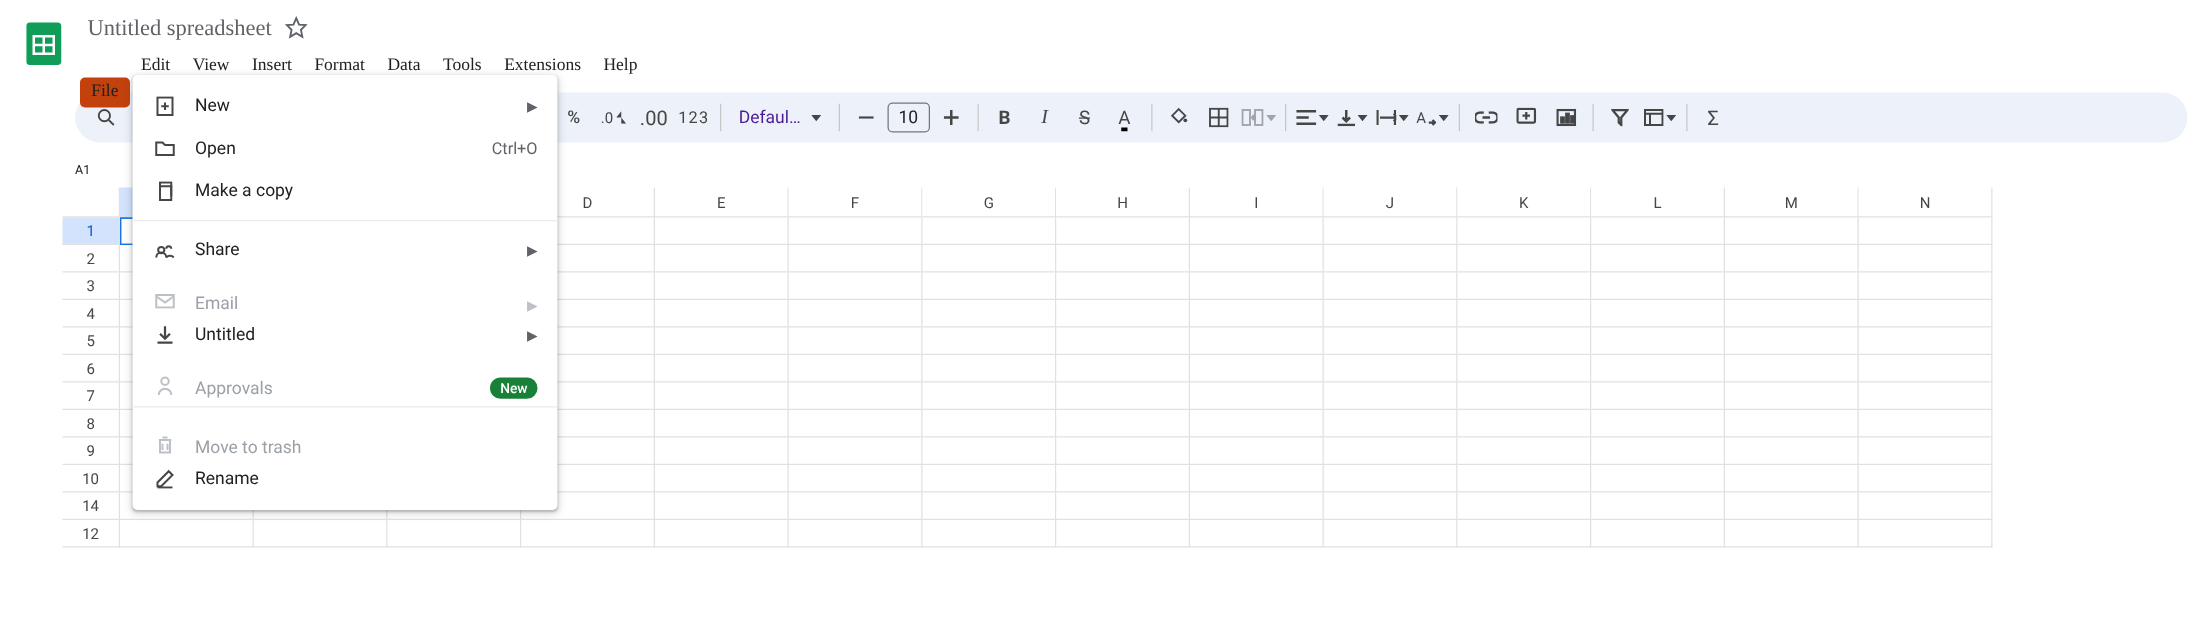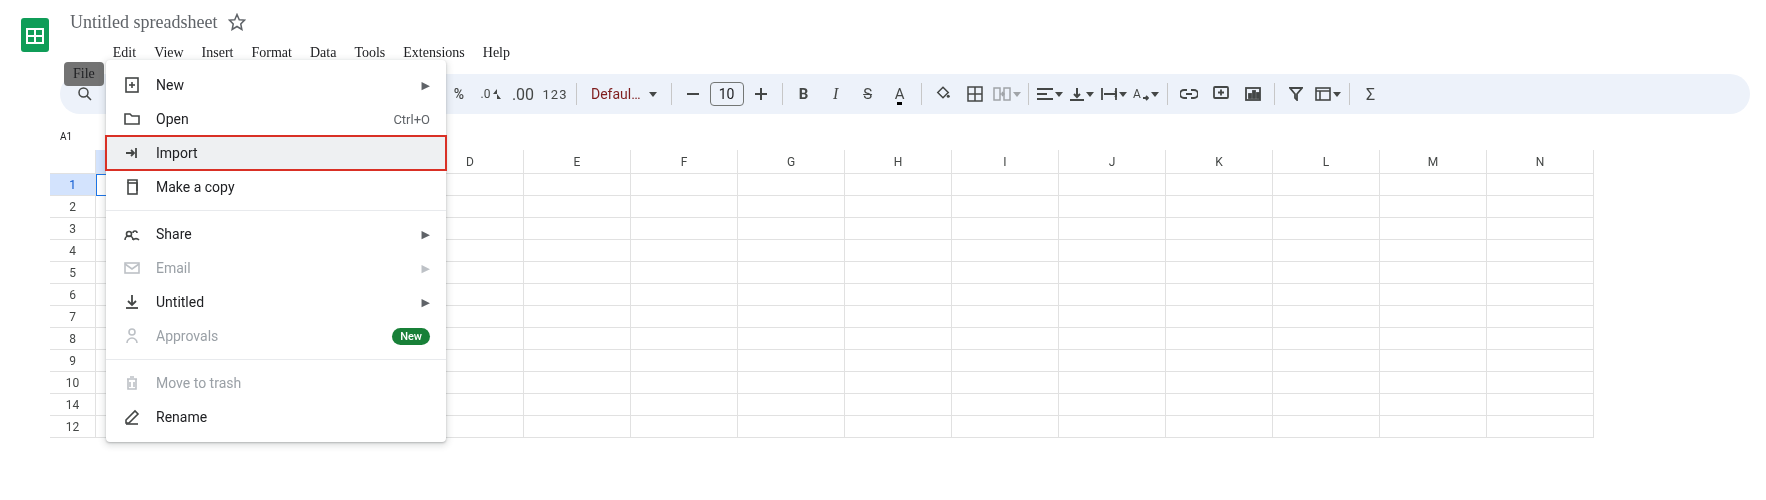--- a/index.html
+++ b/index.html
@@ -8,29 +8,29 @@
   
   .header { display: flex; align-items: flex-start; padding: 8px 16px 0 16px; }
   .logo { width: 40px; height: 40px; margin-top: 6px; display: flex; align-items: center; justify-content: center; }
   .logo svg { display: block; }
   .title-area { margin-left: 8px; flex: 1; font-family: Liberation Serif, serif; }
   .title-row { display: flex; align-items: center; height: 28px; }
   .doc-title { font-size: 18px; color: #5f6368; padding: 0 6px; }
   .star-btn { width: 28px; height: 28px; display:flex; align-items:center; justify-content:center; border-radius:50%; cursor:pointer; color:#5f6368;}
   .menubar { display: flex; align-items: center; height: 30px; margin-top: 2px; }
   .menubar-item { padding: 4px 9px; border-radius: 4px; cursor: pointer; font-size: 14px; color:#202124;}
-  .menubar-item.active { background: #737373; margin-top: 42px; }
+  .menubar-item.active { background: #c2410c; margin-top: 42px; }
 
   
   .toolbar { margin: 6px 16px 8px 60px; background: #edf2fa; border-radius: 24px; height: 40px; display:flex; align-items:center; padding: 0 10px; gap: 2px; overflow: hidden; }
   .tbtn { min-width: 30px; height: 30px; display:flex; align-items:center; justify-content:center; border-radius:4px; cursor:pointer; color:#444746;}
   .tbtn svg { display:block; }
   .tsep { width: 1px; height: 22px; background: #c7c7c7; margin: 0 4px; }
   .fontbox { display:flex; align-items:center; height:28px; padding:0 8px; gap:6px; cursor:pointer; }
-  .font-name { font-size:14px; color:#7f1d1d; max-width:60px; overflow:hidden; text-overflow:ellipsis; white-space:nowrap;}
+  .font-name { font-size:14px; color:#4c1d95; max-width:60px; overflow:hidden; text-overflow:ellipsis; white-space:nowrap;}
   .size-box { width: 34px; height: 24px; border:1px solid #747775; border-radius:4px; display:flex; align-items:center; justify-content:center; font-size:14px;}
   .caret { margin-left:2px; }
   .dropdown-combo { display:flex; align-items:center; }
 
   
   .fx-row { display:flex; align-items:center; padding: 0 0 0 50px; height: 28px; }
   .name-box { width: 56px; height: 22px; padding-left:10px; font-size:10px; color:#202124; display:flex; align-items:center;}
 
   
   .grid-area { position: relative; display:flex; margin-left: 50px; }
@@ -42,21 +42,21 @@
   .row-h { width:46px; height:22px; border:1px solid #e1e1e1; border-left:none; border-top:none; display:flex; align-items:center; justify-content:center; font-size:12px; color:#444746;}
   .row-h.sel { background:#d3e3fd; color:#0b57d0;}
   .cells { position:relative; }
   .cell-row { display:flex; }
   .cell { width:107px; height:22px; border:1px solid #e1e1e1; border-left:none; border-top:none; }
   .cell.sel { border:1px solid #1a73e8; outline:1px solid #1a73e8; outline-offset:-1px;}
 
   
   .dropdown { position:absolute; top:60px; left:106px; width:340px; background:#fff; border-radius:4px; box-shadow:0 2px 6px 2px rgba(60,64,67,.15), 0 1px 2px rgba(60,64,67,.3); padding:8px 0; z-index:100;}
   .menu-item { display:flex; align-items:center; height:34px; padding:0 16px; cursor:pointer; gap:14px; position:relative;}
-  .menu-item.disabled { color:#9aa0a6; cursor:default;}
+  .menu-item.disabled { color:#9aa0a6; cursor:default;align-items:flex-end;}
   .menu-item.highlighted { background:#eef0f2; outline: 2px solid #d93025; outline-offset: -1px;}
   .menu-icon { width:20px; height:20px; display:flex; align-items:center; justify-content:center; color:#444746;}
   .menu-item.disabled .menu-icon { color:#bdc1c6;}
   .menu-label { flex:1; font-size:14px;}
   .menu-shortcut { font-size:13px; color:#5f6368;}
   .menu-arrow { color:#5f6368; font-size:11px;}
   .menu-sep { height:1px; background:#e8eaed; margin:6px 0;}
   .badge-new { background:#188038; color:#fff; font-size:11px; font-weight:500; padding:2px 8px; border-radius:10px;}
 
   .underline-a { position:relative; display:inline-block;}
@@ -498,29 +498,20 @@
   </div>
   <div class="menu-item">
     <span class="menu-icon">
         <svg width="16" height="14" viewBox="0 0 16 14" fill="none" stroke="#444746" stroke-width="1.6">
           <path d="M1 3 L1 12 L15 12 L15 4 L8 4 L6 2 L1 2 Z"></path>
         </svg>
       </span>
     <span class="menu-label">Open</span>
     <span class="menu-shortcut">Ctrl+O</span>
   </div>
-  <div class="menu-item highlighted">
-    <span class="menu-icon">
-        <svg width="16" height="14" viewBox="0 0 16 14" fill="none" stroke="#444746" stroke-width="1.8">
-          <path d="M2 7 L10 7 M7 4 L10 7 L7 10"></path>
-          <path d="M12 2 L12 12"></path>
-        </svg>
-      </span>
-    <span class="menu-label">Import</span>
-  </div>
   <div class="menu-item">
     <span class="menu-icon">
         <svg width="16" height="16" viewBox="0 0 16 16" fill="none" stroke="#444746" stroke-width="1.6">
           <rect x="4" y="4" width="9" height="11"></rect>
           <path d="M4 4 L4 1 L13 1 L13 12"></path>
         </svg>
       </span>
     <span class="menu-label">Make a copy</span>
   </div>
   <div class="menu-sep"></div>

